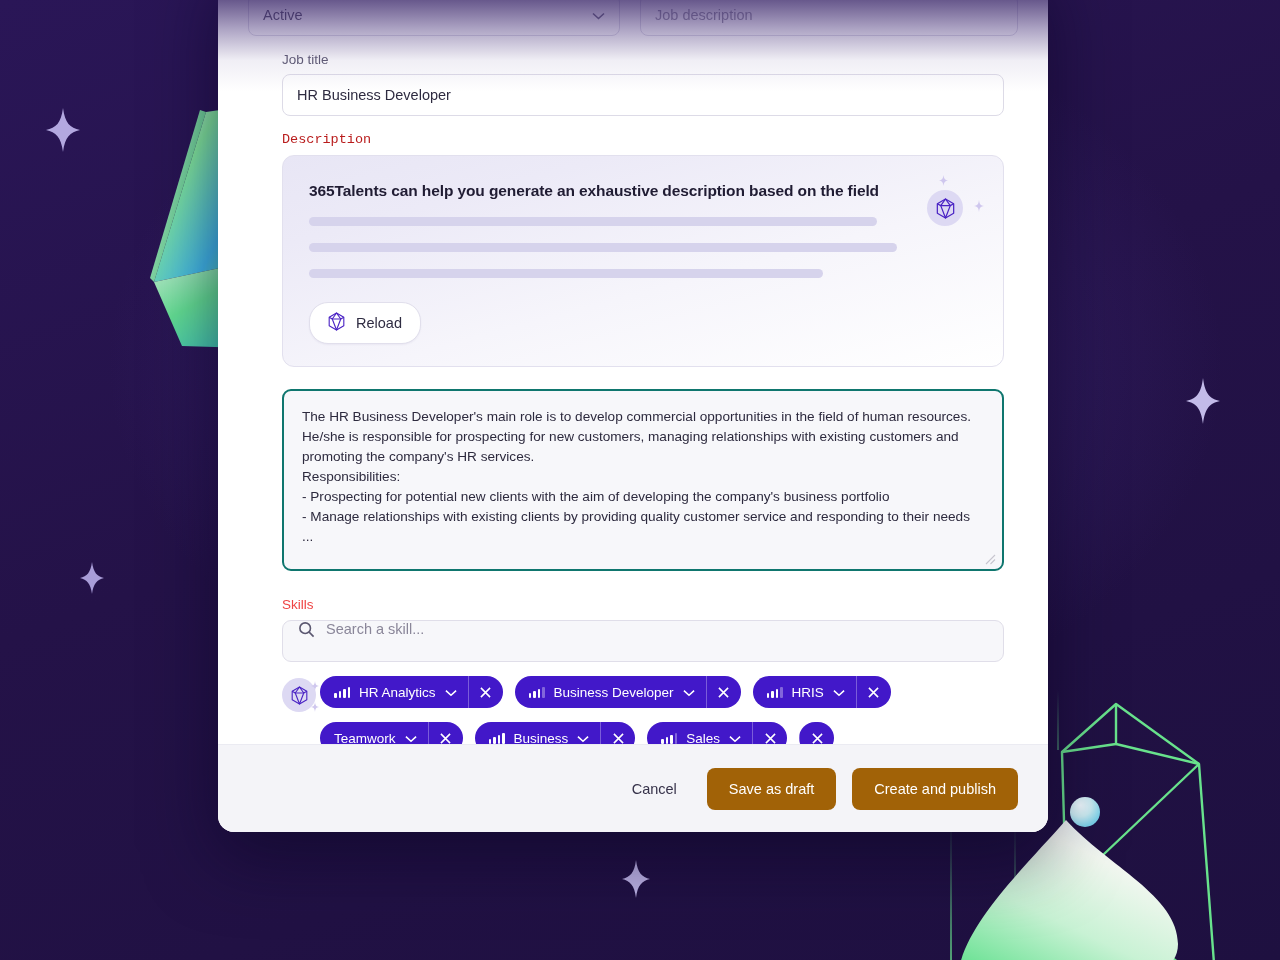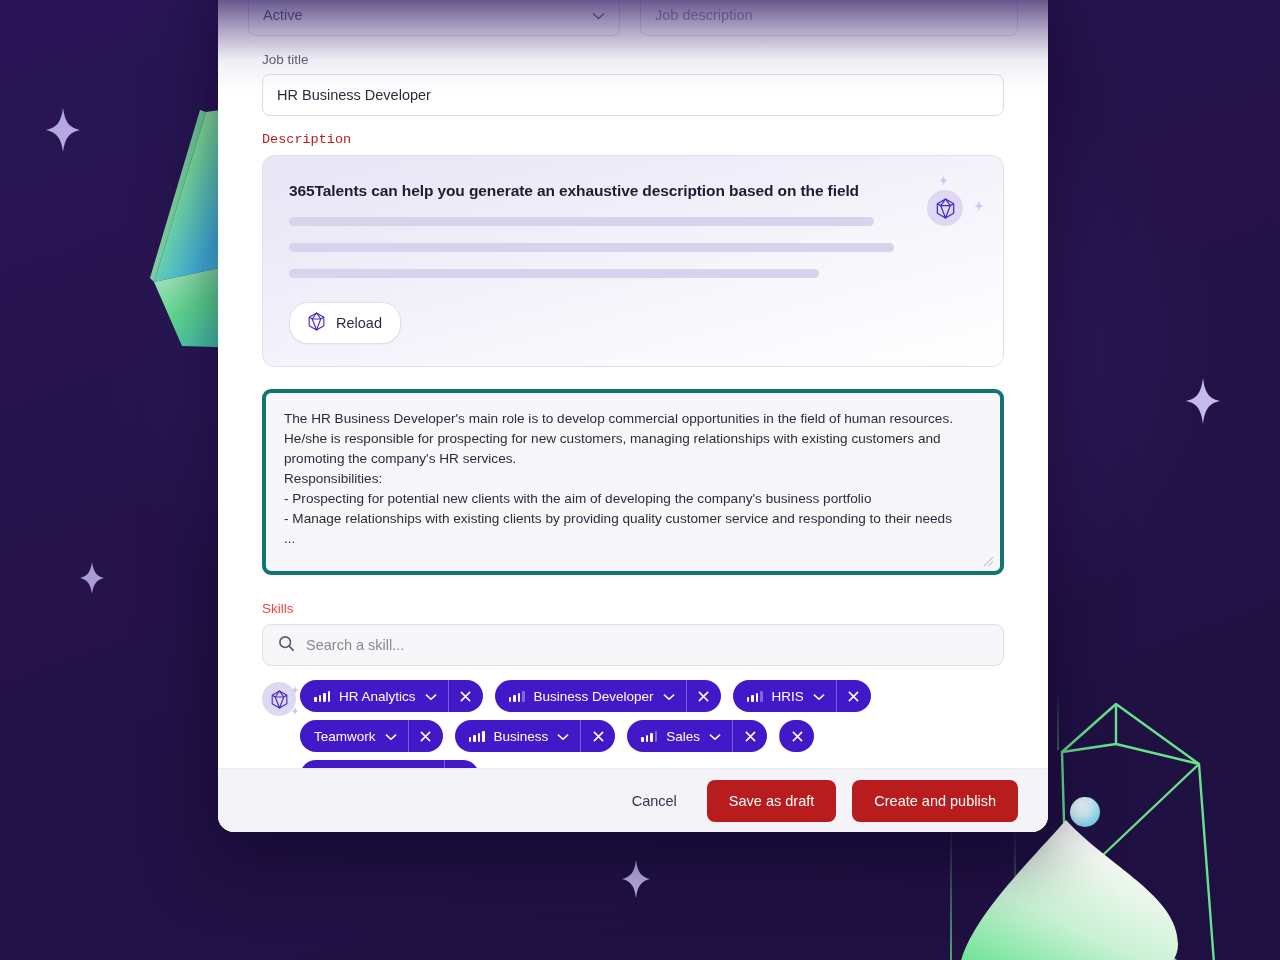--- a/index.html
+++ b/index.html
@@ -59,21 +59,21 @@
     position: absolute; left: 0; top: 0; right: 0; height: 132px;
     background: linear-gradient(to bottom,
        rgba(44,25,88,0.97) 0%,
        rgba(52,32,100,0.88) 22%,
        rgba(96,78,140,0.52) 52%,
        rgba(180,172,205,0.20) 76%,
        rgba(255,255,255,0.0) 100%);
     pointer-events: none;
   }
 
-  .card-body { padding: 0 44px; }
+  .card-body { padding: 0 44px; margin-left: 20px; }
 
   
   .top-row {
     display: flex; gap: 20px;
     padding: 0 30px;
     margin-top: 34px;
   }
   .mini-field {
     height: 42px; border: 1px solid #d8d6e4; border-radius: 8px;
     background: #fff; display: flex; align-items: center;
@@ -136,47 +136,47 @@
     background: #ddd9f3;
     display: flex; align-items: center; justify-content: center;
   }
   .ai-badge-wrap { position: absolute; right: 18px; top: 14px; width: 48px; height: 48px; }
   .badge-spark { position: absolute; }
 
   
   .desc-area {
     position: relative;
     margin-top: 22px;
-    border: 4px solid #0f766e; border-radius: 9px;
+    border: 2px solid #0f766e; border-radius: 9px;
     background: #f7f7fa;
     padding: 16px 18px 22px 18px;
     min-height: 175px;
   }
   .desc-text {
     font-size: 13.6px; line-height: 20px; color: #2d2a3e;
     white-space: pre-wrap;
   }
   .resize-grip { position: absolute; right: 6px; bottom: 5px; width: 13px; height: 13px; opacity: .45; }
 
   
   .skills-label { font-size: 13.5px; color: #ef4444; margin: 26px 0 8px 0; }
   .skill-search {
     position: relative;
     height: 42px; border: 1px solid #e0dee9; border-radius: 9px;
     background: #f7f7fa;
-    display: flex; align-items: center; gap: 11px;
+    display: flex; align-items: flex-start; gap: 11px;
     padding: 0 15px;
   }
   .skill-search .ph { font-size: 14.5px; color: #8a8699; }
 
   .chips-wrap { position: relative; margin-top: 14px; padding-left: 38px; }
   .chips-badge {
     position: absolute; left: 0; top: 2px; width: 36px; height: 36px;
   }
-  .chips-row { display: flex; flex-wrap: wrap; gap: 8px 12px; }
+  .chips-row { display: flex; flex-wrap: wrap; gap: 14px 12px; }
 
   .chip {
     display: inline-flex; align-items: center;
     height: 32px;
     background: #4218c9;
     border-radius: 18px;
     color: #fff;
     overflow: hidden;
   }
   .chip-main {
@@ -192,36 +192,36 @@
     cursor: pointer;
   }
 
   .levels { display: inline-flex; align-items: flex-end; gap: 2px; height: 11px; }
   .levels i { display: block; width: 2.5px; background: #fff; border-radius: 1px; }
   .levels i.off { background: rgba(255,255,255,0.34); }
 
   
   .card-footer {
     position: absolute; left: 0; right: 0; bottom: 0;
-    height: 64px;
+    height: 88px;
     background: #f4f4f8;
     border-top: 1px solid #ebebf2;
     display: flex; align-items: center; justify-content: flex-end;
     gap: 16px;
     padding: 0 30px;
   }
   .btn-text {
     font-size: 14.5px; color: #36324a;
     background: none; border: none; cursor: pointer;
     padding: 10px 14px;
     font-family: "Liberation Sans", sans-serif;
   }
   .btn-primary {
     height: 42px; padding: 0 22px;
-    background: #b91c1c; color: #fff;
+    background: #a16207; color: #fff;
     border: none; border-radius: 8px;
     font-size: 14.5px; cursor: pointer;
     font-family: "Liberation Sans", sans-serif;
   }
 </style>
 </head>
 <body>
 
 <div id="stage">
 

